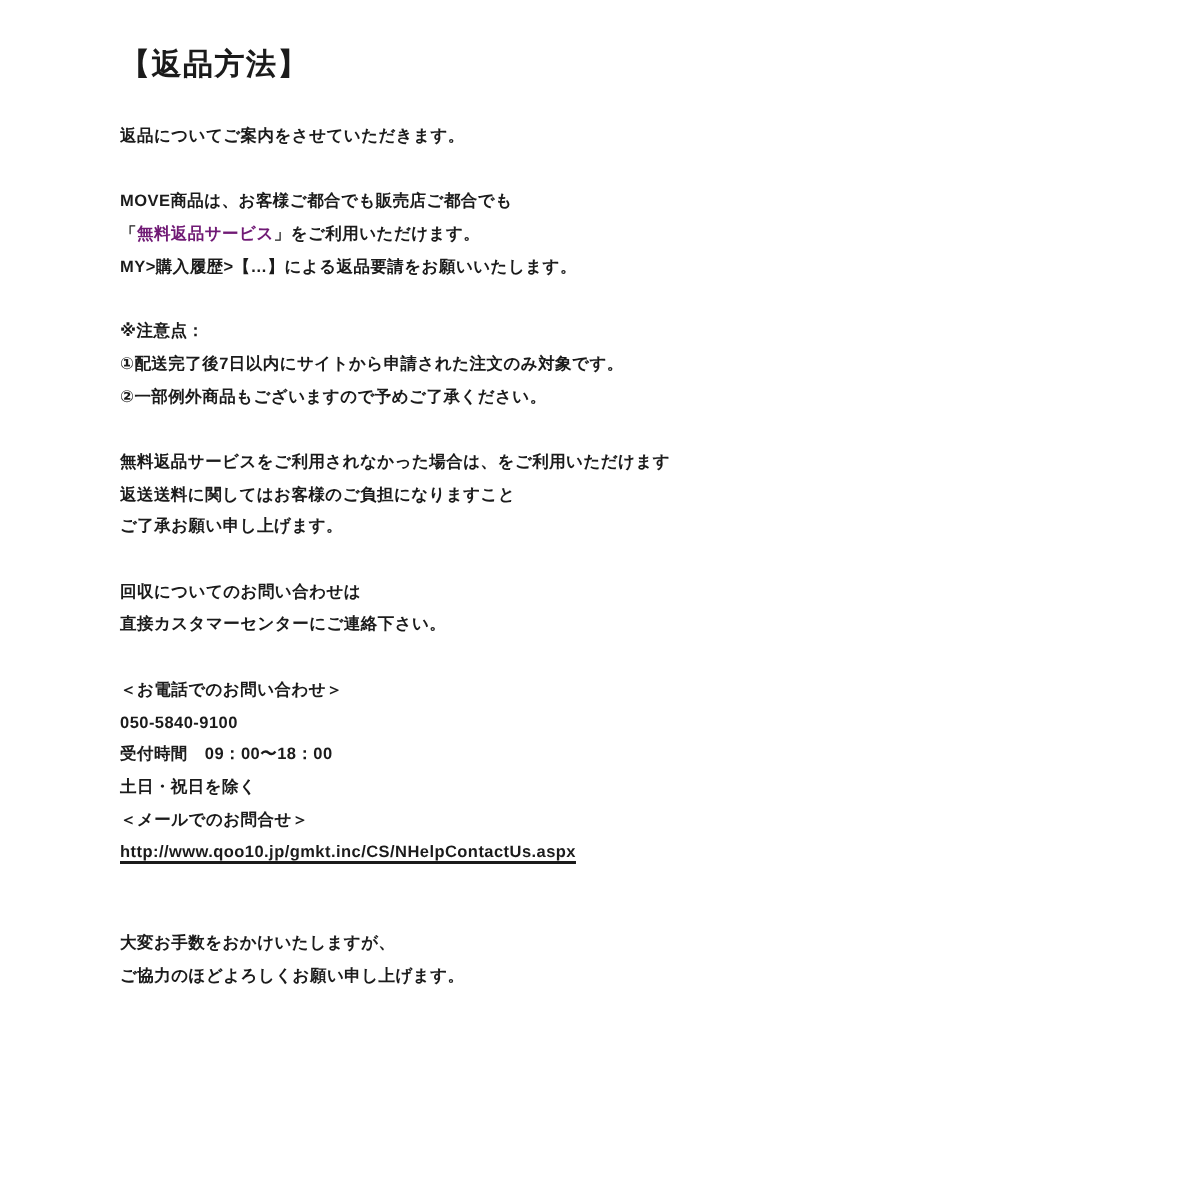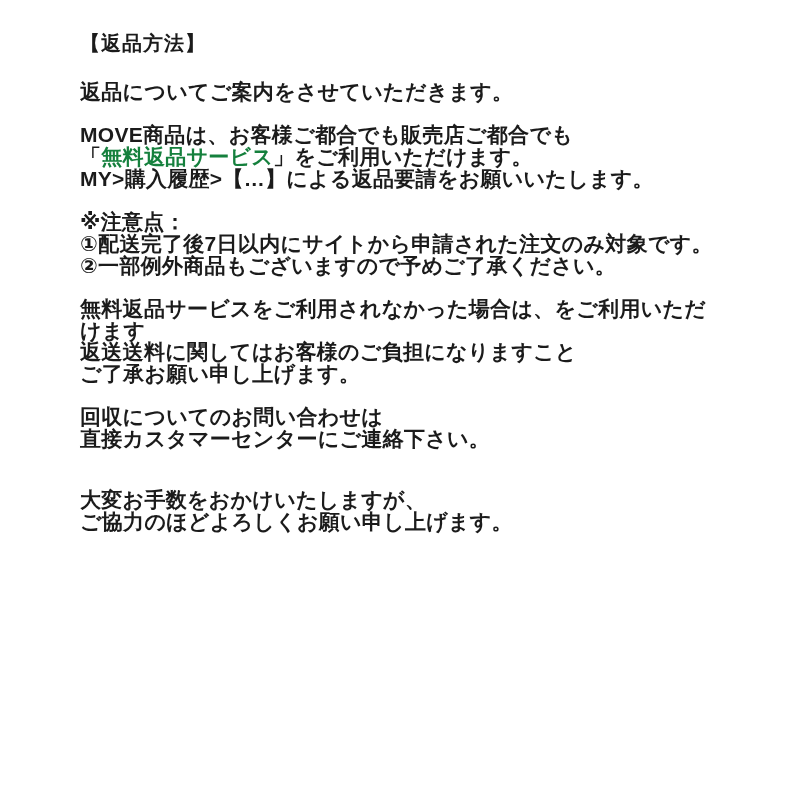--- a/index.html
+++ b/index.html
@@ -22,27 +22,27 @@
     top: 26px;
     width: 640px;
   }
   .doc-title {
     font-size: 20px;
     line-height: 34px;
     margin: 0 0 21px 0;
     letter-spacing: 1px;
   }
   p.block {
-    font-size: 21px;
+    font-size: 11px;
     line-height: 21.7px;
     margin: 0 0 21.7px 0;
     letter-spacing: 0.3px;
   }
   .red {
-    color: #15803d;
+    color: #701a75;
   }
   .contact-link {
     color: #1b1b1b;
     text-decoration: underline;
     text-decoration-thickness: 2px;
     text-underline-offset: 3px;
   }
 </style>
 </head>
 <body>
@@ -73,19 +73,27 @@
     <span>返送送料に関してはお客様のご負担になりますこと</span><br>
     <span>ご了承お願い申し上げます。</span>
   </p>
 
 
   <p class="block">
     <span>回収についてのお問い合わせは</span><br>
     <span>直接カスタマーセンターにご連絡下さい。</span>
   </p>
 
+  <p class="block">
+    <span>＜お電話でのお問い合わせ＞</span><br>
+    <span>050-5840-9100</span><br>
+    <span>受付時間　09：00〜18：00</span><br>
+    <span>土日・祝日を除く</span><br>
+    <span>＜メールでのお問合せ＞</span><br>
+    <a href="#" class="contact-link">http://www.qoo10.jp/gmkt.inc/CS/NHelpContactUs.aspx</a>
+  </p>
 
   <p class="block" style="margin-top: 39px;">
     <span>大変お手数をおかけいたしますが、</span><br>
     <span>ご協力のほどよろしくお願い申し上げます。</span>
   </p>
 
 </div>
 
 </body></html>

